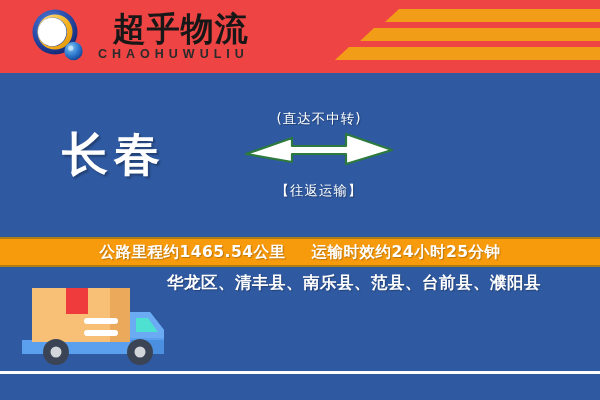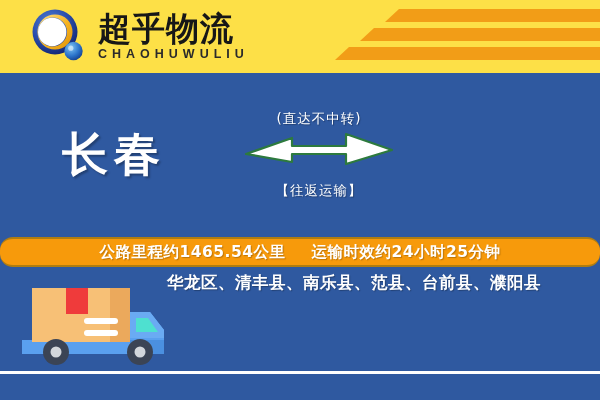--- a/index.html
+++ b/index.html
@@ -6,21 +6,22 @@
   body{
     width:600px;height:400px;
     font-family:"Liberation Sans","DejaVu Sans",sans-serif;
     background:#2f59a0;overflow:hidden;
   }
   .banner{position:relative;width:600px;height:400px;overflow:hidden;background:#2f59a0;}
 
   
   .header{
     position:absolute;left:0;top:0;width:600px;height:73px;
-    background:#fde047;
+    background:#ef4444;
+    text-align:right;
   }
   .logo-wrap{
     position:absolute;left:30px;top:8px;
     display:flex;align-items:center;
   }
   .logo-mark{
     position:relative;width:58px;height:58px;flex:0 0 58px;
   }
   .logo-mark svg{display:block;width:58px;height:58px;}
   .logo-text{margin-left:10px;}
@@ -74,21 +75,21 @@
   .arrow-note.top{margin-bottom:4px;}
   .arrow-note.bottom{margin-top:16px;}
   .arrow-svg{display:block;margin:0 auto;}
 
   
   .infobar{
     position:absolute;left:0;top:237px;width:600px;height:30px;
     background:#f79a0b;
     border-top:2px solid #b07d10;border-bottom:2px solid #b07d10;
     box-sizing:border-box;
-    display:flex;align-items:center;justify-content:center;border-radius:13px;
+    display:flex;align-items:center;justify-content:center;
   }
   .infobar-text{
     font-family:"DejaVu Sans","Liberation Sans",sans-serif;
     font-size:15.5px;font-weight:bold;color:#ffffff;
     letter-spacing:.5px;white-space:nowrap;
     text-shadow:1px 1px 1px rgba(120,70,0,.45);
   }
   .infobar-gap{display:inline-block;width:14px;}
 
   

